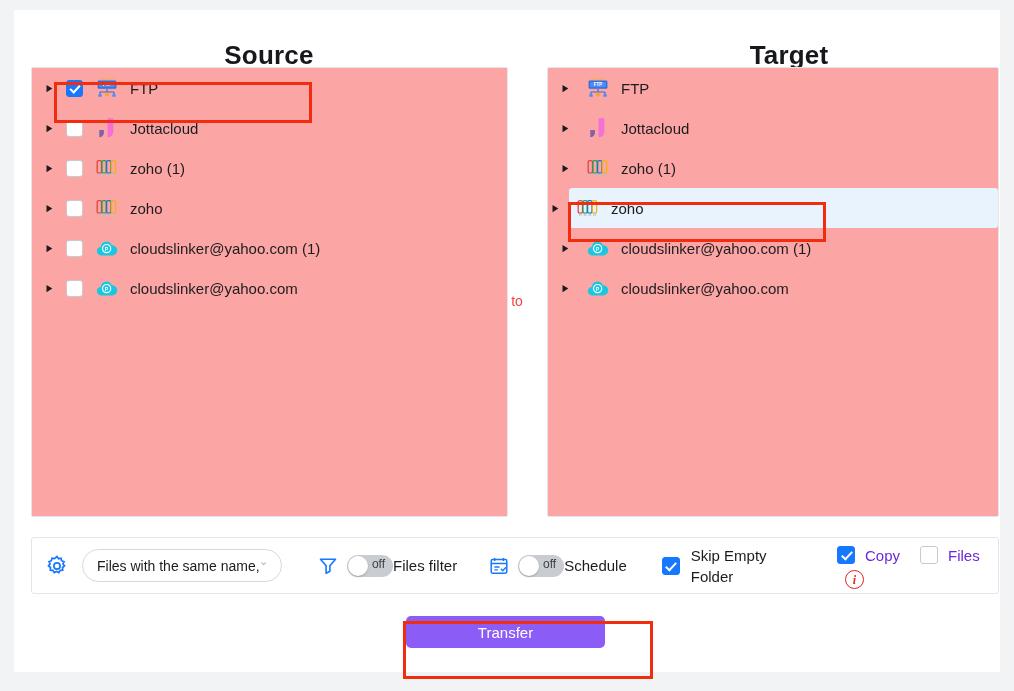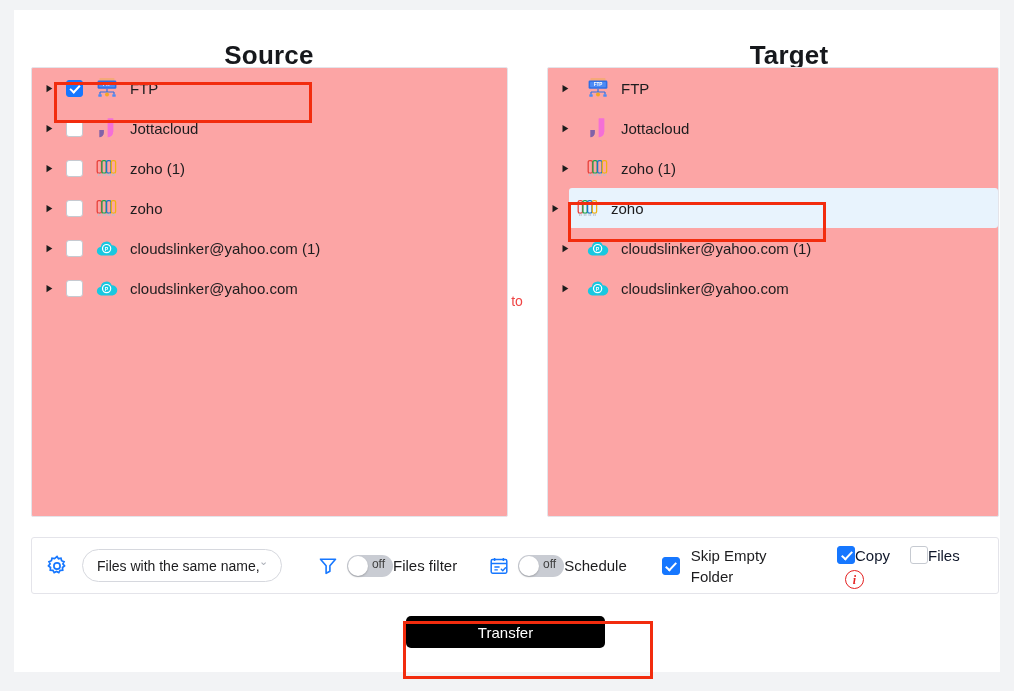--- a/index.html
+++ b/index.html
@@ -219,22 +219,23 @@
     width: 78px;
   }
 
   #copymove {
     position: absolute;
     left: 805px; top: 4px;
     width: 160px;
   }
   #copymove .row1 { display: flex; align-items: center; height: 26px; }
   #copy-label, #move-label {
+    margin-left: 10px;
     font-size: 15px;
-    color: #0f172a;
+    color: #6d28d9;
   }
   #move-cb { margin-left: 20px; }
   #info-icon {
     margin-top: 2px;
     margin-left: 8px;
     width: 19px; height: 19px;
     border: 1.6px solid #e41f1f;
     border-radius: 50%;
     color: #e41f1f;
     font-size: 12px;
@@ -245,21 +246,21 @@
     align-items: center;
     justify-content: center;
     line-height: 1;
   }
 
   
   #transfer-btn {
     position: absolute;
     left: 392px; top: 606px;
     width: 199px; height: 32px;
-    background: #000000;
+    background: #8b5cf6;
     border: none;
     border-radius: 5px;
     color: #fff;
     font-size: 15px;
     font-family: "Liberation Sans", sans-serif;
     cursor: pointer;
     padding: 0;
   }
 
   

